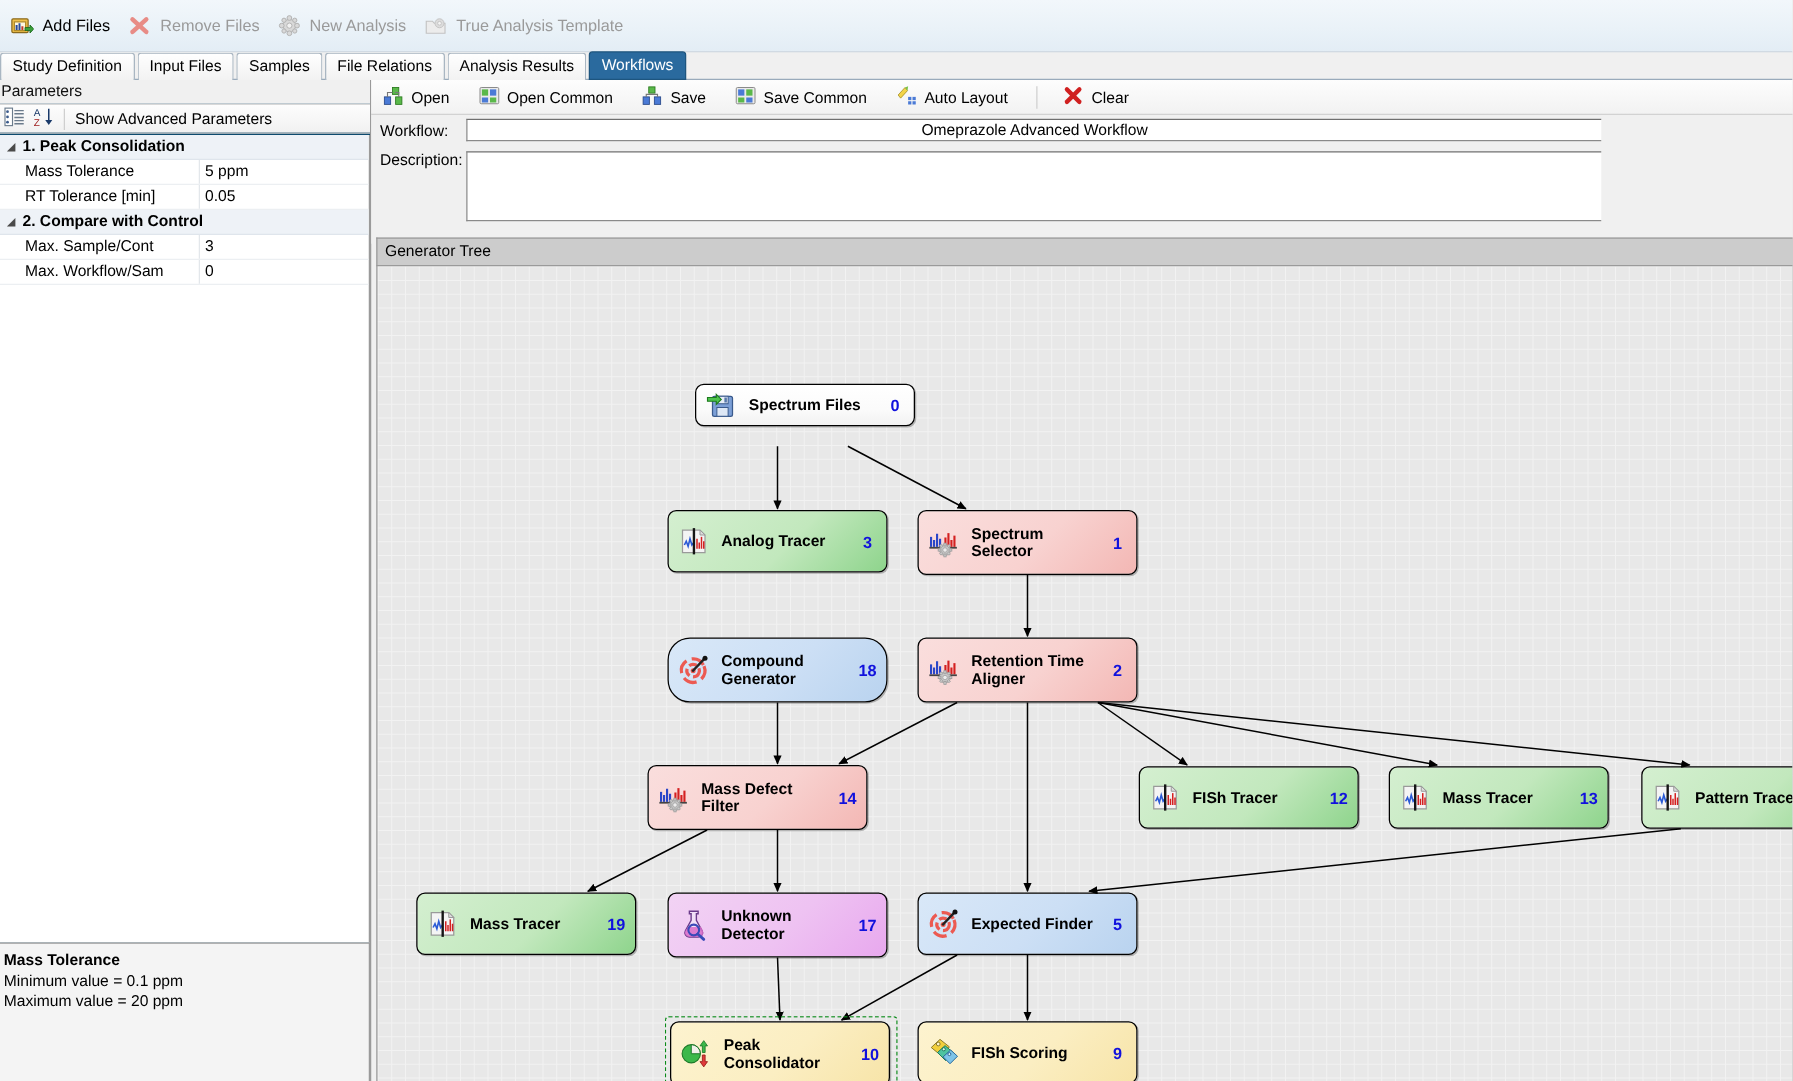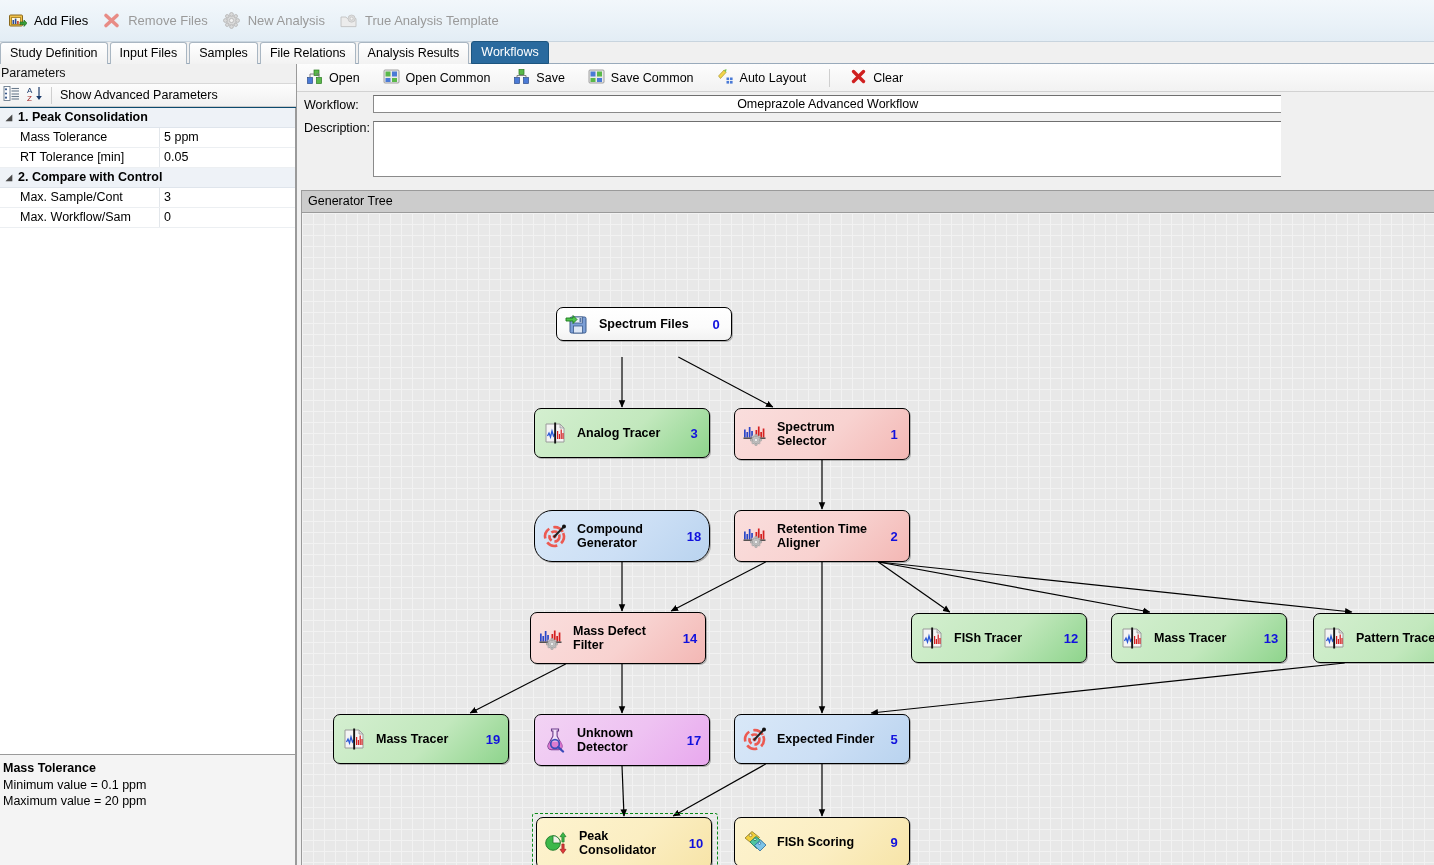--- a/index.html
+++ b/index.html
@@ -548,21 +548,21 @@
           <rect x="7.0" y="1.0" width="2.1" height="1.7" transform="rotate(-45 8.0 1.8)"></rect>
           <rect x="0.9" y="7.0" width="2.1" height="1.7" transform="rotate(-45 1.9 7.8)"></rect>
         </g>
         <circle cx="5" cy="5" r="1.8" fill="#ececec" stroke="#9a9a9a" stroke-width="0.6"></circle>
       </g>
     </svg></span>
             <span class="n-lbl">Retention Time
 Aligner</span>
             <span class="n-num" style="color: rgb(17, 17, 221);">2</span>
           </div>
-          <div class="node n-pink" style="left: 228px; top: 399px; width: 176px; height: 52px;">
+          <div class="node n-pink" style="left: 216px; top: 399px; width: 176px; height: 52px;">
             <span class="n-ico"><svg viewBox="0 0 26 26" width="26" height="26">
       <g fill="#2a46c8">
         <rect x="2" y="8.5" width="1.7" height="8"></rect>
                   <rect x="4.4" y="11" width="1.7" height="5.5"></rect>
         <rect x="6.8" y="6" width="1.7" height="10.5"></rect>
                   <rect x="9.2" y="10" width="1.7" height="6.5"></rect>
       </g>
       <g fill="#d42020">
         <rect x="13.5" y="9" width="1.7" height="7.5"></rect>
                   <rect x="15.9" y="5.5" width="1.7" height="11"></rect>

